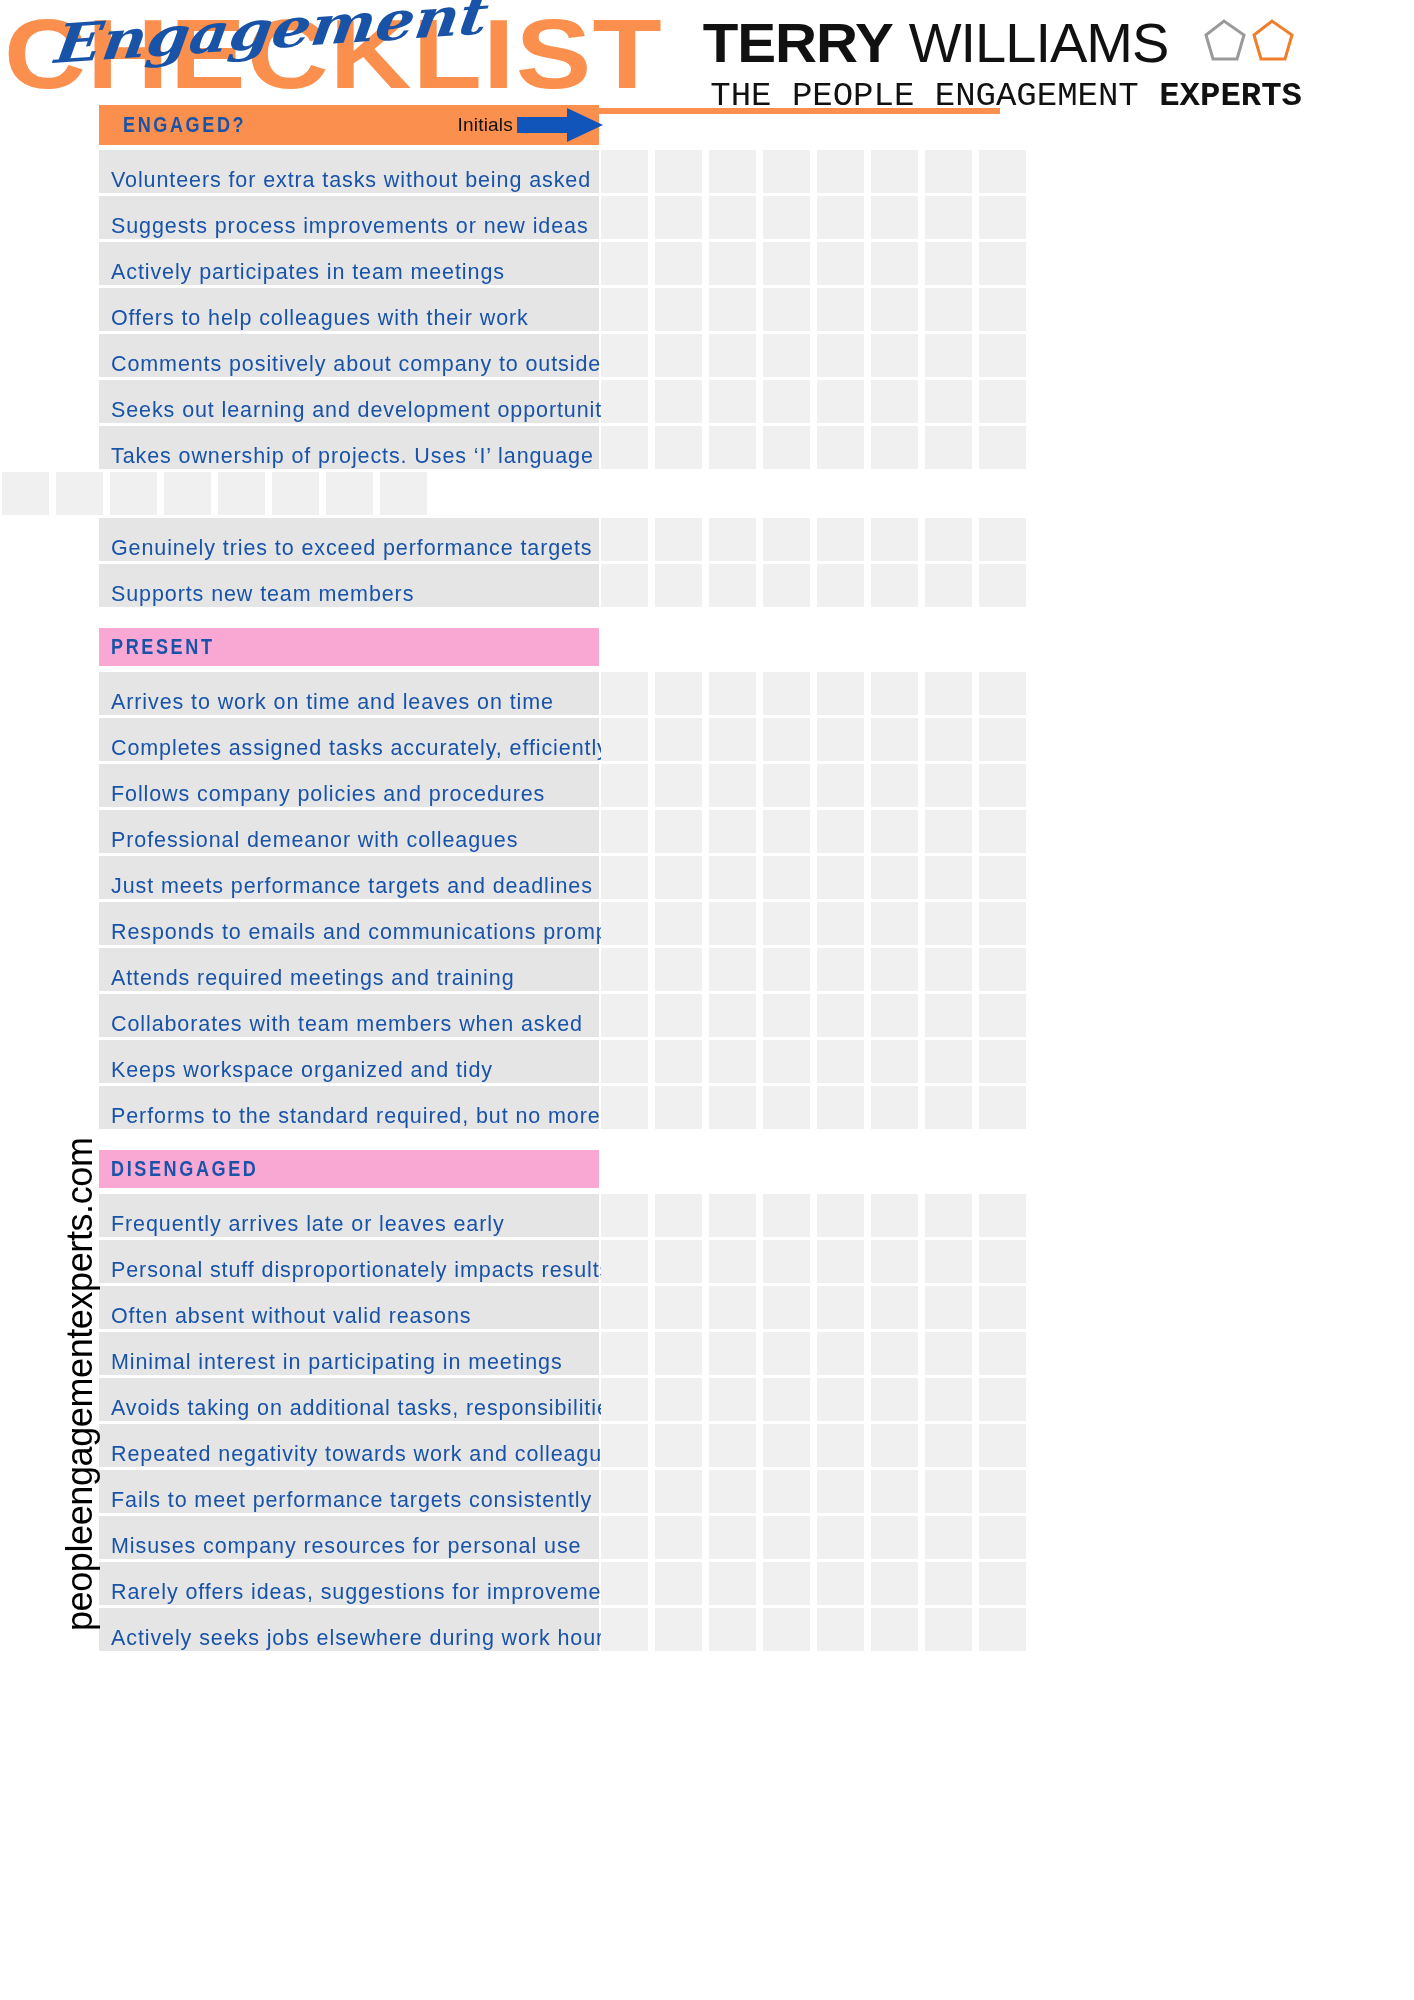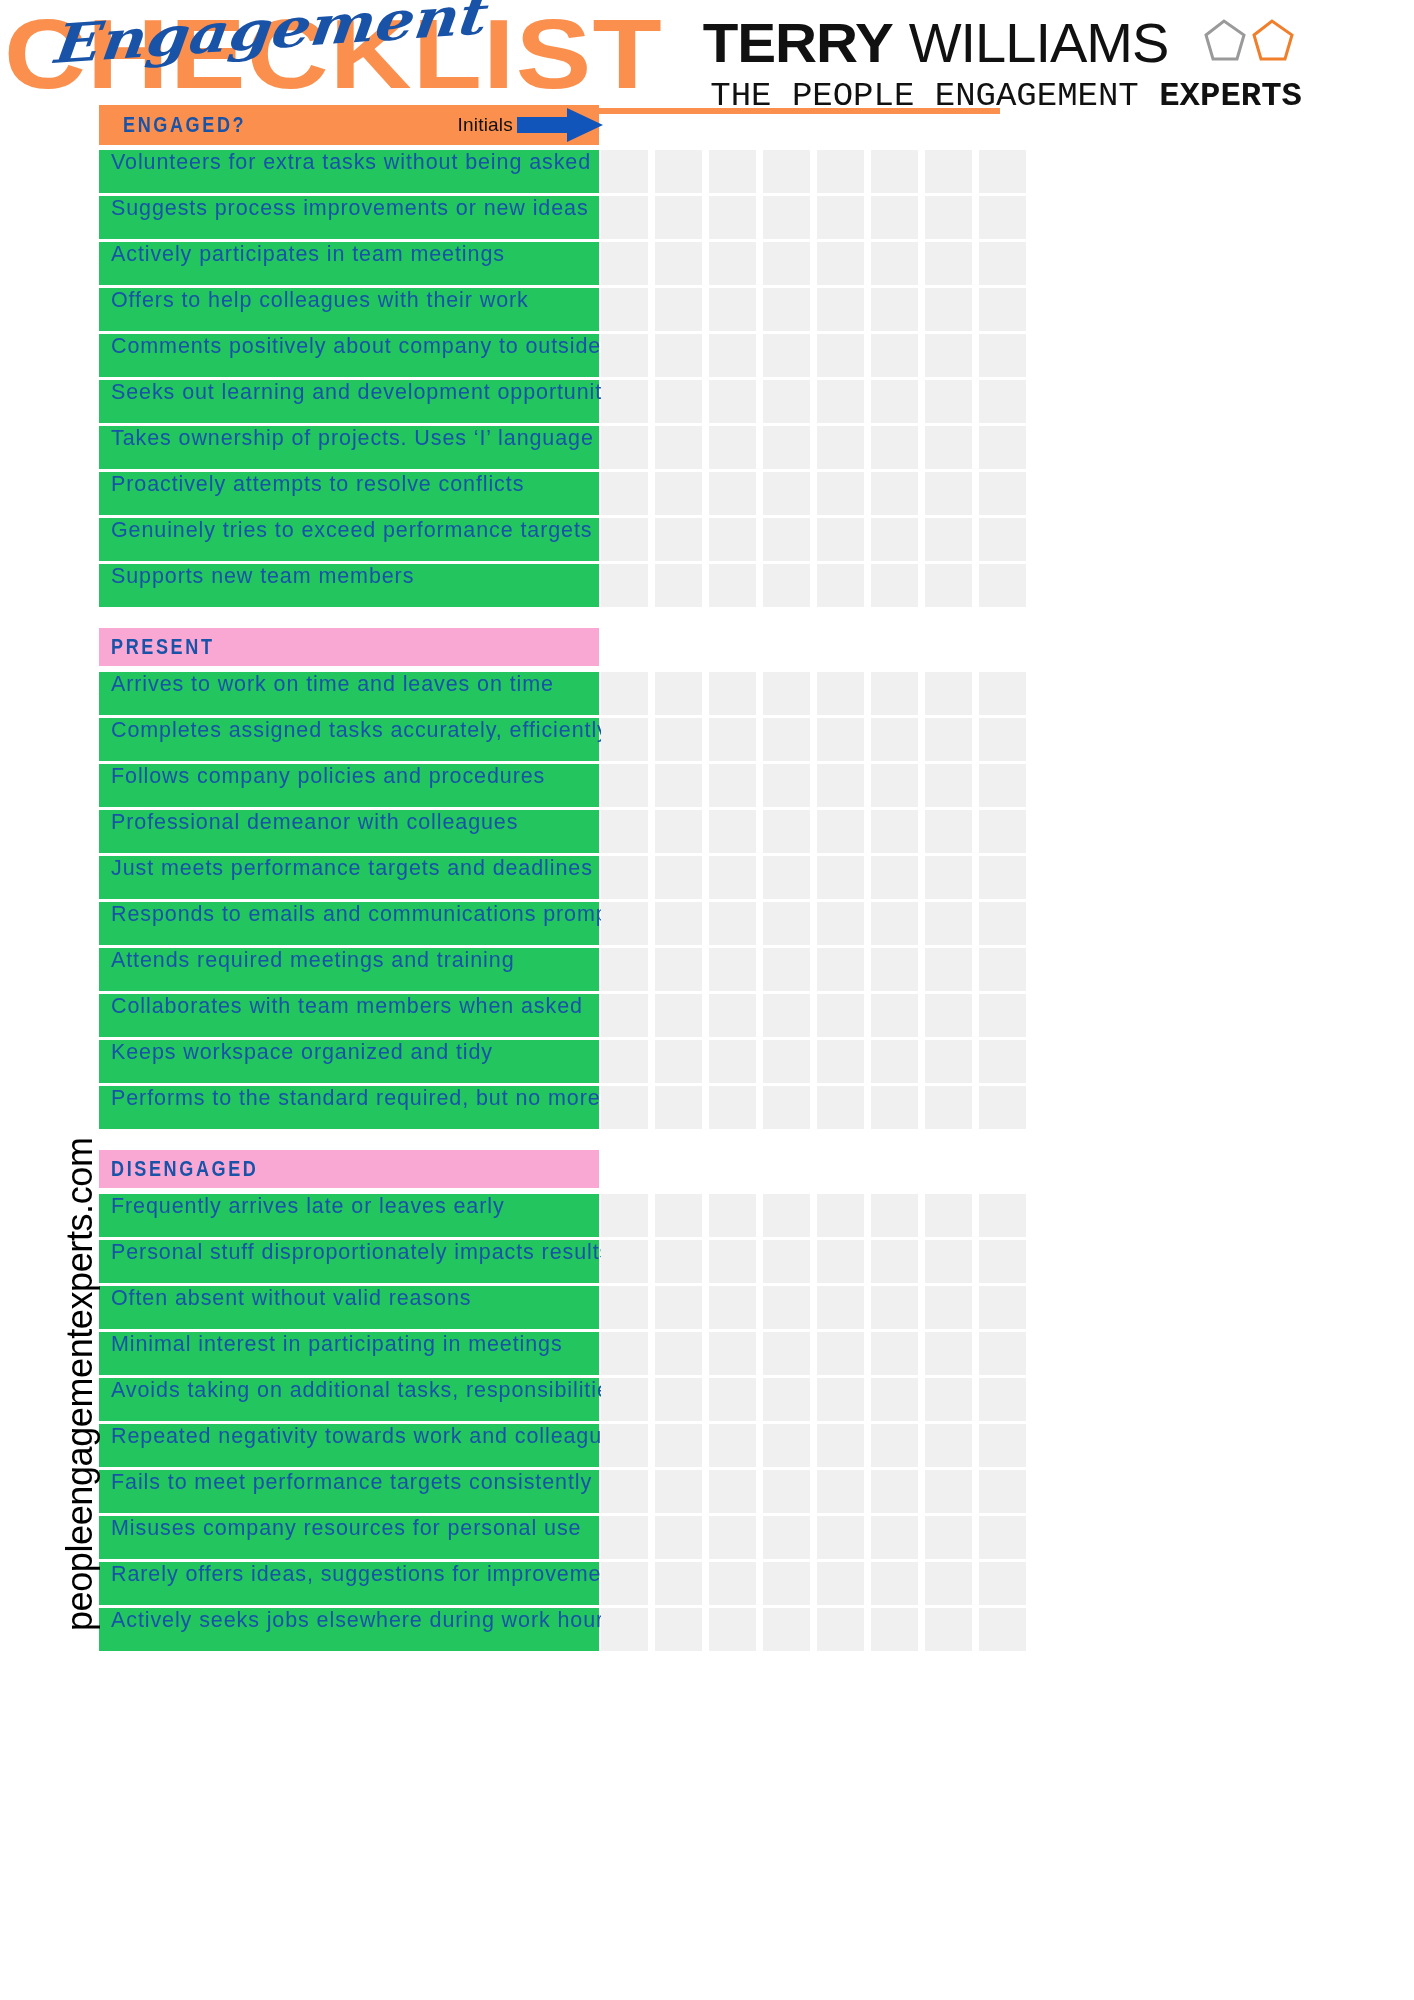--- a/index.html
+++ b/index.html
@@ -68,23 +68,23 @@
     position:relative;
     height:43px;
     margin-bottom:3px;
     display:flex;
     align-items:stretch;
   }
 
   .label-cell {
     width:500px;
     margin-left:99px;
-    background:#22c55e;
+    background:#e5e5e5;
     display:flex;
-    align-items:flex-start;
+    align-items:flex-end;
     padding-left:12px;
   }
   .label-cell .txt {
     font-family:"Liberation Sans", sans-serif;
     font-size:21.5px;
     color:#1853a8;
     letter-spacing:0.9px;
     white-space:nowrap;
   }
 
@@ -309,23 +309,20 @@
         <div class="box"></div>
         <div class="box"></div>
         <div class="box"></div>
         <div class="box"></div>
         <div class="box"></div>
         <div class="box"></div>
         <div class="box"></div>
       </div>
     </div>
     <div class="row">
-      <div class="label-cell">
-        <span class="txt">Proactively attempts to resolve conflicts</span>
-      </div>
       <div class="boxes">
         <div class="box"></div>
         <div class="box"></div>
         <div class="box"></div>
         <div class="box"></div>
         <div class="box"></div>
         <div class="box"></div>
         <div class="box"></div>
         <div class="box"></div>
       </div>

